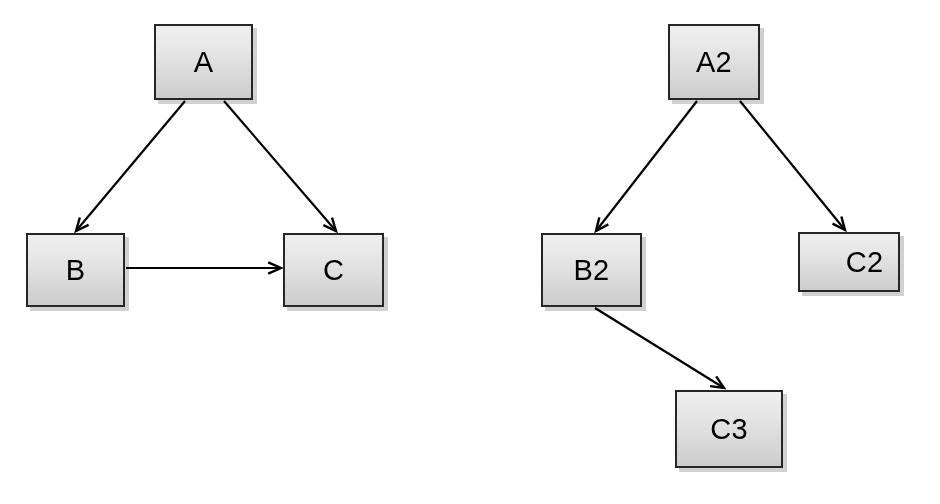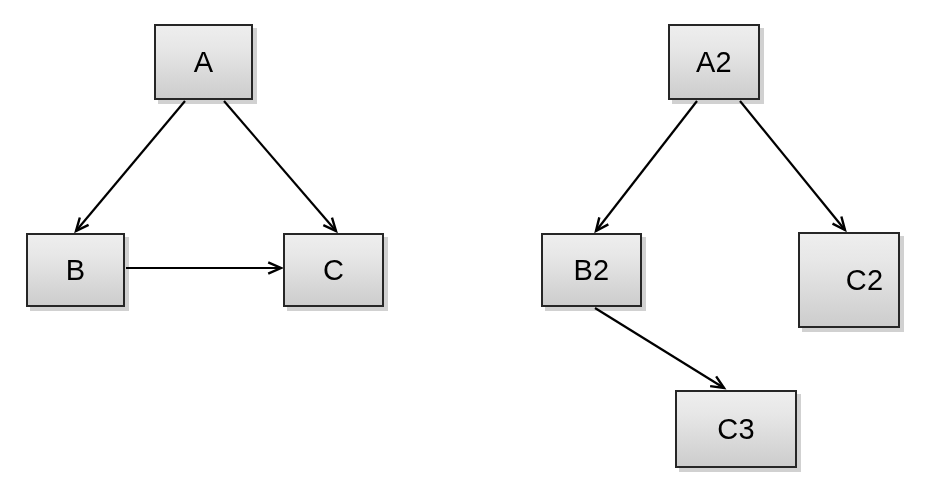--- a/index.html
+++ b/index.html
@@ -89,21 +89,21 @@
       </div>
       <div class="node" style="left: 283px; top: 233px; width: 101px; height: 74px;">
         <span class="node-label">C</span>
       </div>
       <div class="node" style="left: 668px; top: 24px; width: 92px; height: 76px;">
         <span class="node-label">A2</span>
       </div>
       <div class="node" style="left: 541px; top: 233px; width: 101px; height: 74px;">
         <span class="node-label">B2</span>
       </div>
-      <div class="node" style="left: 798px; top: 232px; width: 102px; height: 96px; padding-left: 31px;">
+      <div class="node" style="left: 798px; top: 232px; width: 102px; height: 60px; padding-left: 31px;">
         <span class="node-label">C2</span>
       </div>
-      <div class="node" style="left: 675px; top: 390px; width: 122px; height: 78px; justify-content: center;">
+      <div class="node" style="left: 675px; top: 390px; width: 108px; height: 78px; justify-content: center;">
         <span class="node-label">C3</span>
       </div>
     </div>
 
 </div>
 
 </body></html>

